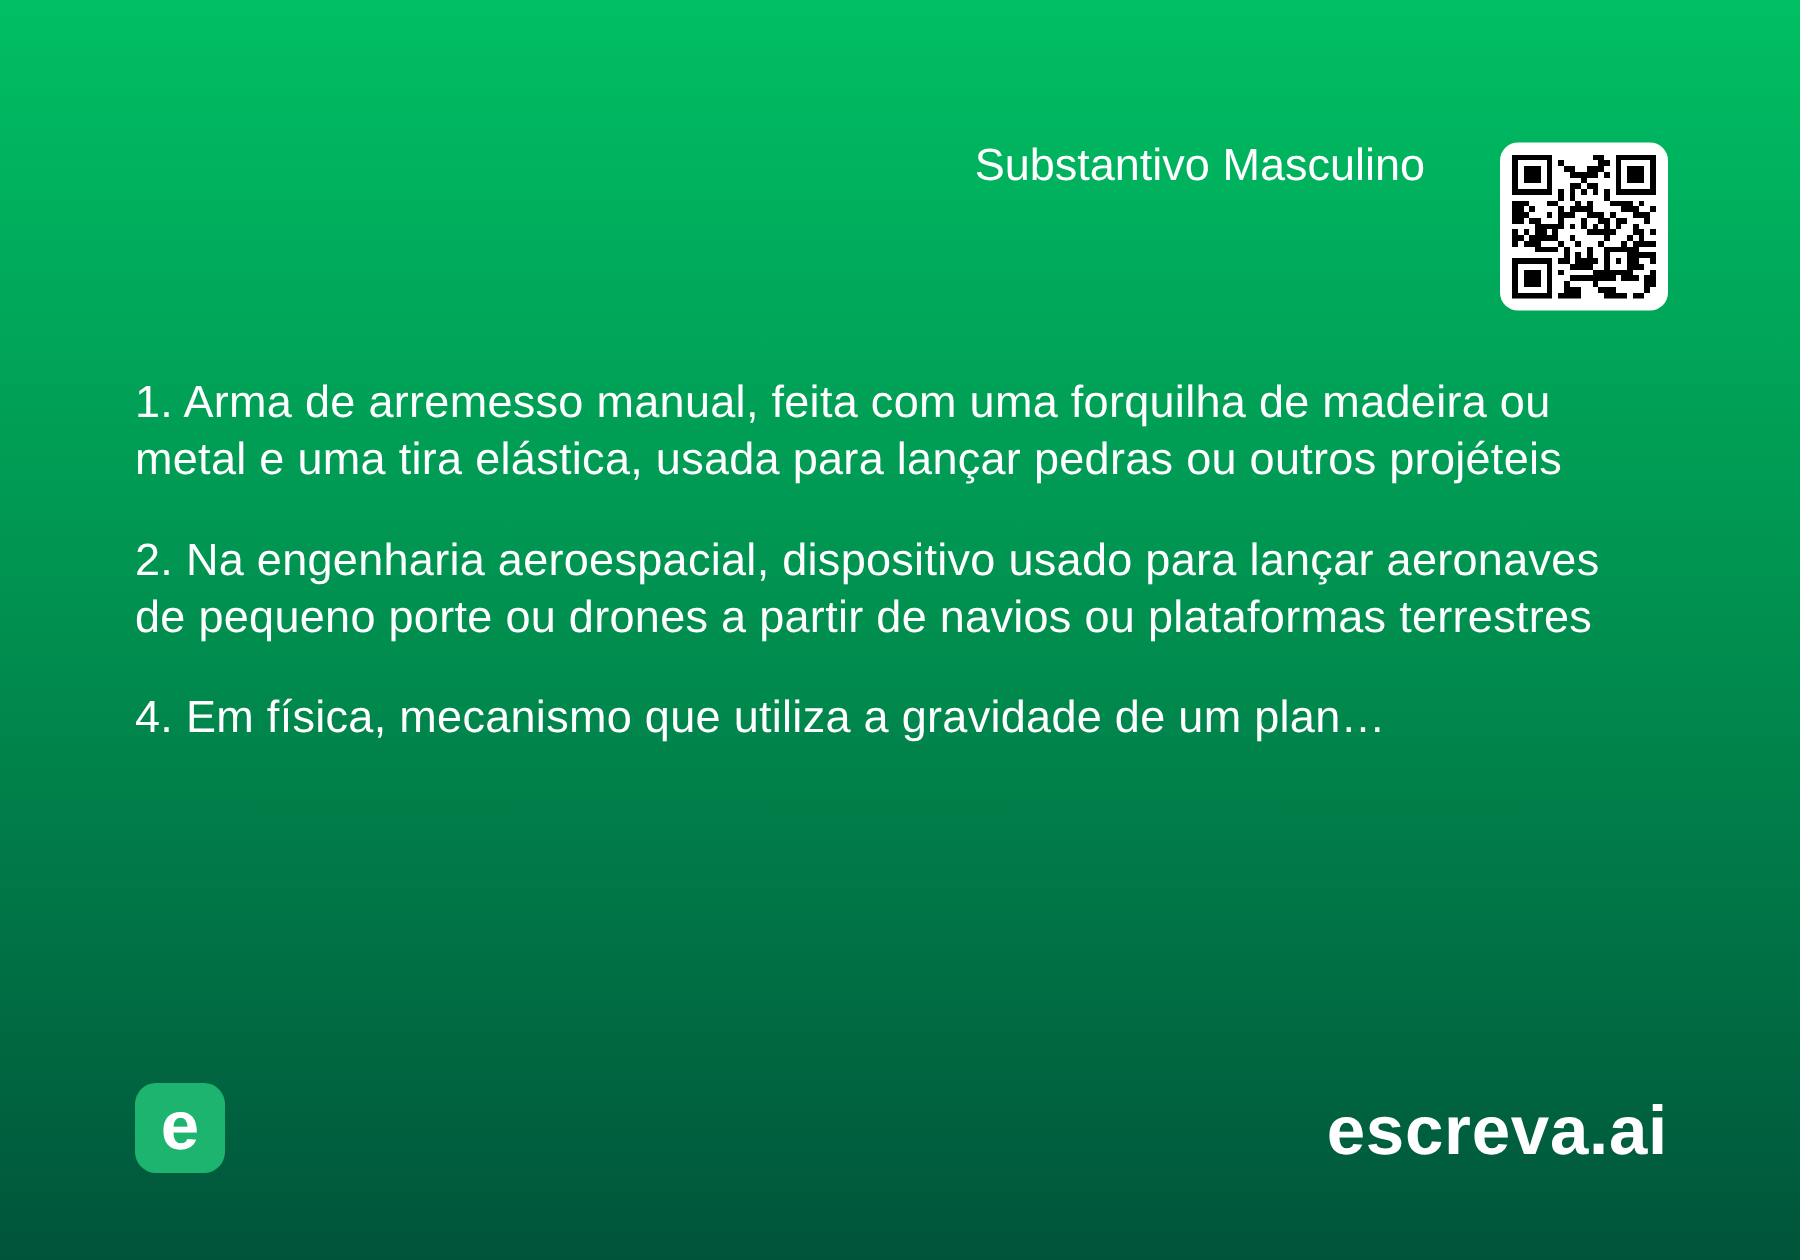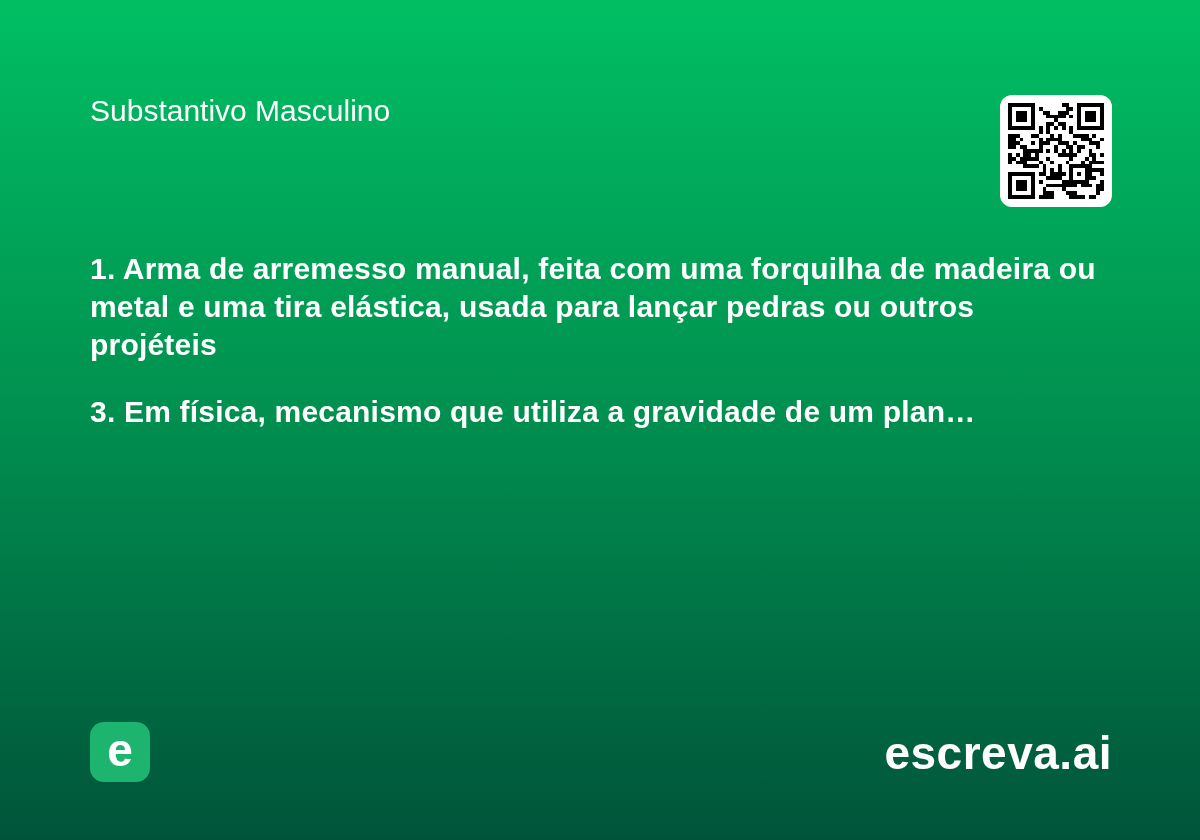--- a/index.html
+++ b/index.html
@@ -21,20 +21,21 @@
     font-weight: 800;
     letter-spacing: 0.5px;
     line-height: 1.05;
     color: #ffffff;
   }
   .word-class {
     margin: 10px 0 0 0;
     font-size: 30px;
     font-weight: 500;
     color: #ffffff;
+    text-align: right;
   }
 
   
   .qr-card {
     position: absolute;
     top: 95px;
     right: 88px;
     width: 112px;
     height: 112px;
     box-sizing: border-box;
@@ -47,21 +48,21 @@
   
   .definitions {
     position: absolute;
     left: 90px;
     top: 250px;
     width: 1010px;
   }
   .definition {
     margin: 0 0 29px 0;
     font-size: 30px;
-    font-weight: 700;
+    font-weight: 400;
     line-height: 38px;
     letter-spacing: 0.2px;
     color: #ffffff;
   }
 
   
   .logo-tile {
     position: absolute;
     left: 90px;
     top: 722px;
@@ -407,21 +408,22 @@
         <rect x="17" y="24" width="1" height="1" fill="#000000"></rect>
         <rect x="18" y="24" width="1" height="1" fill="#000000"></rect>
         <rect x="19" y="24" width="1" height="1" fill="#000000"></rect>
         <rect x="21" y="24" width="1" height="1" fill="#000000"></rect>
         <rect x="22" y="24" width="1" height="1" fill="#000000"></rect>
       </svg>
   </div>
 
   <div class="definitions">
     <p class="definition">1. Arma de arremesso manual, feita com uma forquilha de madeira ou metal e uma tira elástica, usada para lançar pedras ou outros projéteis</p>
-    <p class="definition">3. Em física, mecanismo que utiliza a gravidade de um plan…</p>
+    <p class="definition">2. Na engenharia aeroespacial, dispositivo usado para lançar aeronaves de pequeno porte ou drones a partir de navios ou plataformas terrestres</p>
+    <p class="definition">4. Em física, mecanismo que utiliza a gravidade de um plan…</p>
   </div>
 
   <div class="logo-tile">
     <span class="logo-letter">e</span>
   </div>
 
   <div class="wordmark">escreva.ai</div>
 
 </div>
 

